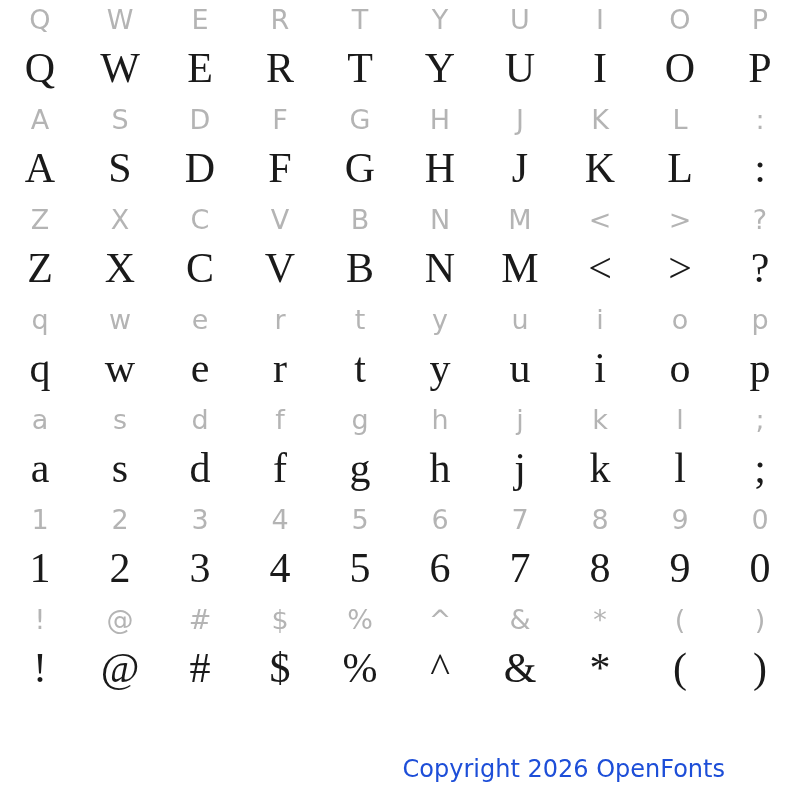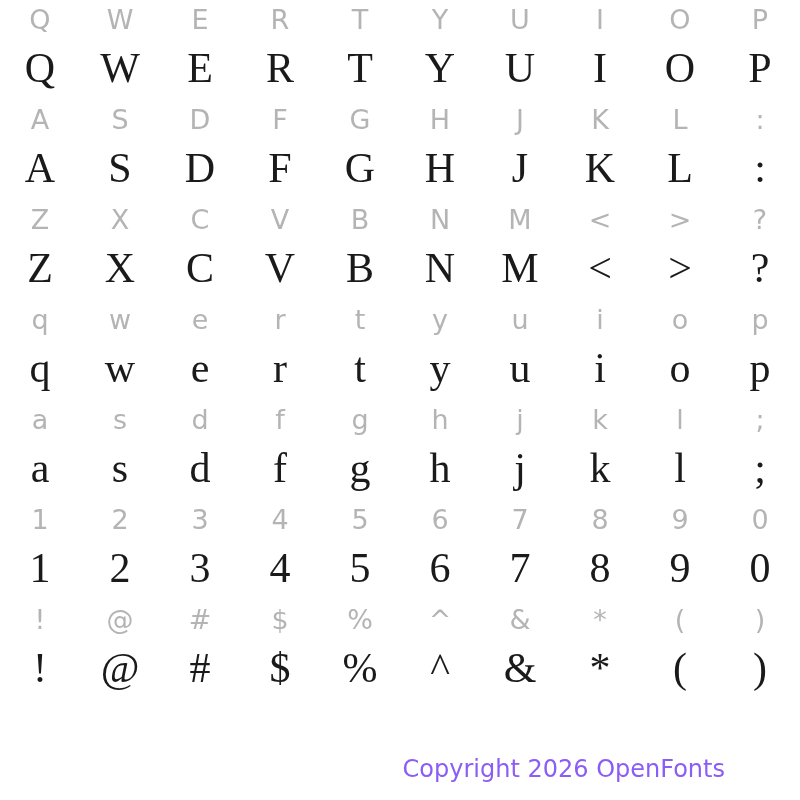--- a/index.html
+++ b/index.html
@@ -43,21 +43,21 @@
     font-family: "Liberation Serif", "DejaVu Serif", serif;
     font-size: 42px;
     font-weight: 400;
   }
   .footer-copyright {
     position: absolute;
     top: 755px;
     right: 75px;
     font-family: "DejaVu Sans", "Liberation Sans", sans-serif;
     font-size: 24px;
-    color: #8b5cf6;
+    color: #1d4ed8;
     white-space: nowrap;
   }
 </style>
 </head>
 <body style="background: rgb(255, 255, 255);">
 
 <div class="sheet">
 
 <div class="pair-block">
       <div class="char-row gray" style="color: rgb(180, 180, 180);">

